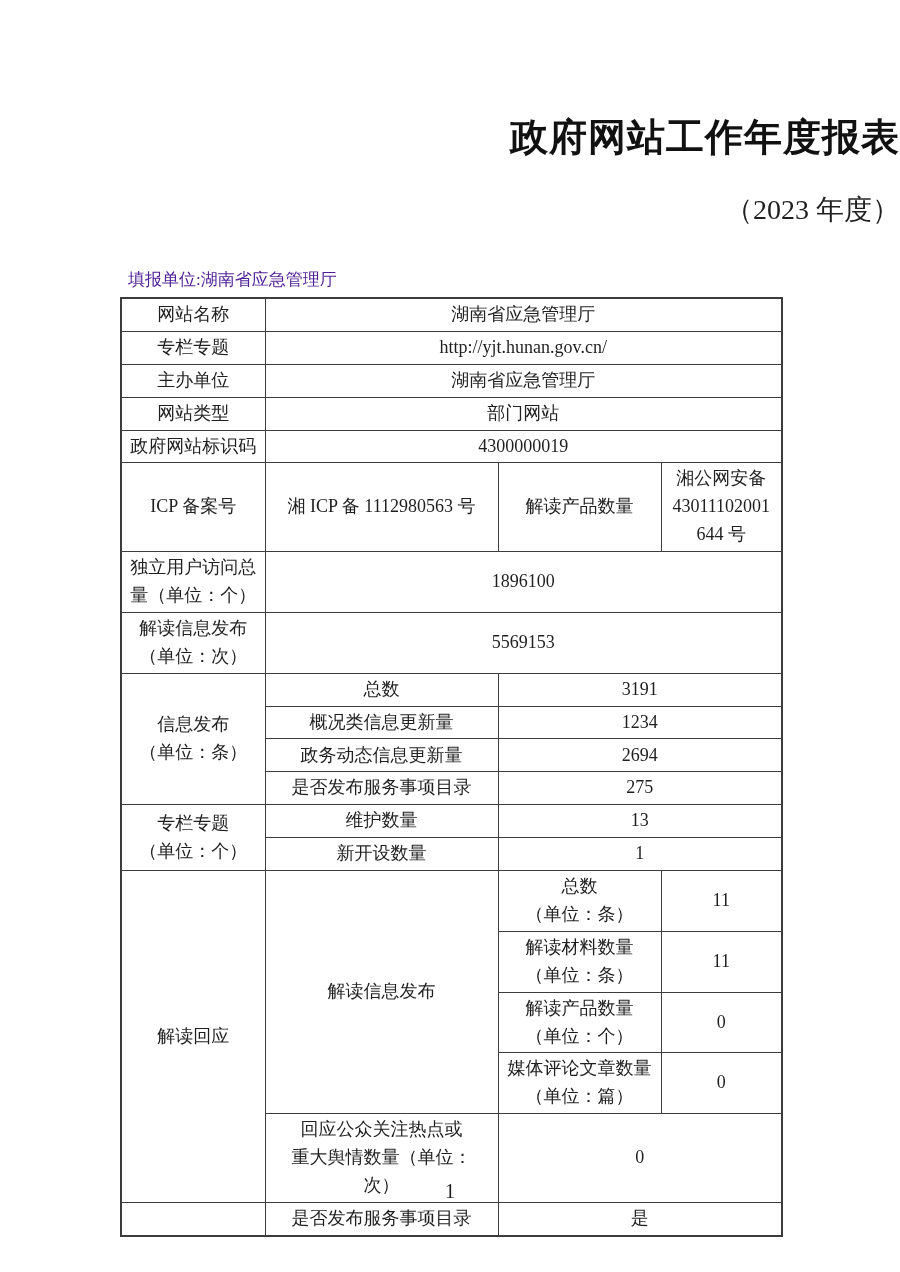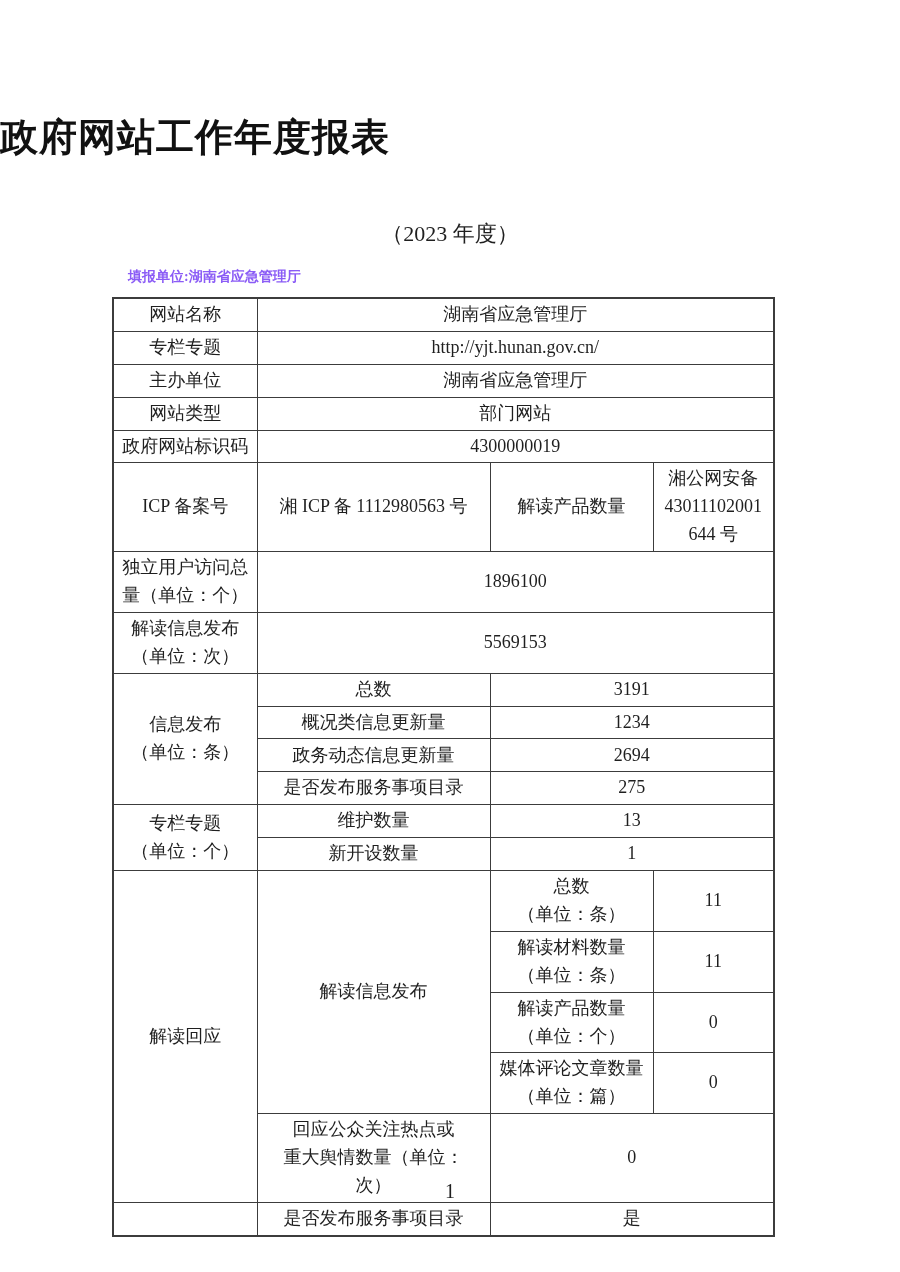--- a/index.html
+++ b/index.html
@@ -10,45 +10,44 @@
     margin: 0 auto;
     background: #ffffff;
     color: #1f1f1f;
     font-family: "Liberation Serif", "DejaVu Serif", serif;
     overflow: hidden;
   }
   .doc-title {
     position: absolute;
     left: 0; right: 0; top: 112px;
     margin: 0;
-    text-align: left;
+    text-align: right;
     font-family: "Liberation Sans", "DejaVu Sans", sans-serif;
     font-weight: 700;
     font-size: 38px;
     letter-spacing: 1px;
     color: #111;
   }
   .doc-subtitle {
     position: absolute;
     left: 0; right: 0; top: 191px;
-    text-align: center;
-    font-size: 22px;
+    text-align: right;
+    font-size: 28px;
     color: #1f1f1f;
-    margin-top: 28px;
   }
   .reporting-unit {
     position: absolute;
     left: 128px; top: 268px;
-    font-size: 14px;
-    font-weight: 700;
-    color: #8b5cf6;
+    font-size: 17px;
+    font-weight: 400;
+    color: #4c1d95;
   }
   table.report {
     position: absolute;
-    left: 112px; top: 297px;
+    left: 120px; top: 297px;
     width: 661px;
     border-collapse: collapse;
     table-layout: fixed;
     border: 2px solid #3c3c3c;
   }
   table.report td {
     border: 1px solid #3c3c3c;
     text-align: center;
     vertical-align: middle;
     font-size: 18px;

